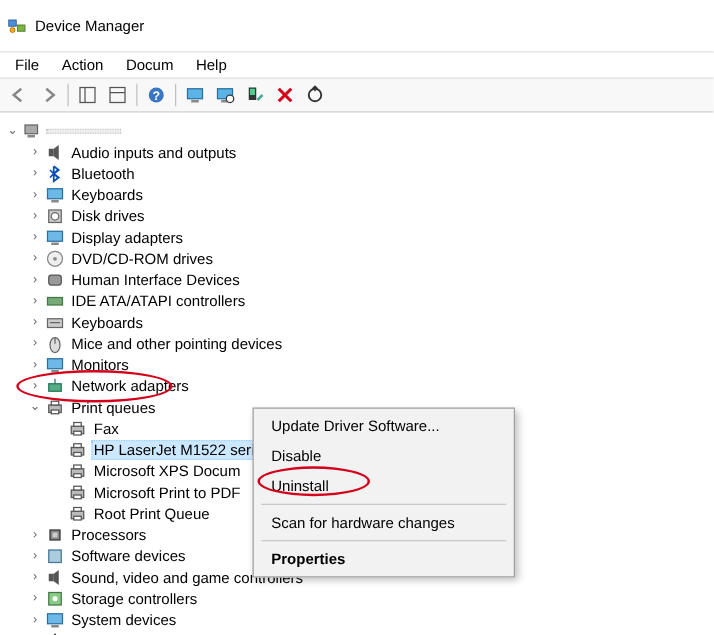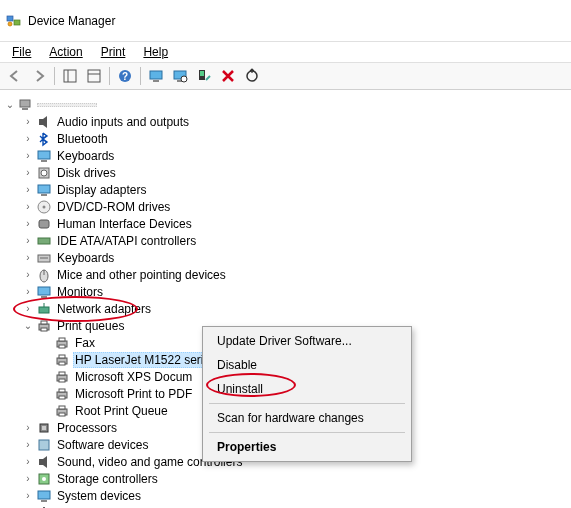--- a/index.html
+++ b/index.html
@@ -28,21 +28,20 @@
     .menubar {
       height: 20px;
       display: flex;
       align-items: center;
       padding: 0 4px;
       gap: 2px;
     }
     .menubar .menu-item {
       padding: 2px 8px;
       cursor: default;
-      text-decoration: underline;
     }
     .toolbar {
       height: 28px;
       display: flex;
       align-items: center;
       padding: 2px 4px;
       gap: 2px;
       border-top: 1px solid #e0e0e0;
       border-bottom: 1px solid #d0d0d0;
       background: #f8f8f8;
@@ -139,21 +138,21 @@
       <rect x="8" y="7" width="6" height="5" fill="#7cb342" stroke="#4a7a23" stroke-width="0.7"></rect>
       <circle cx="4" cy="11" r="2" fill="#f5a623" stroke="#b87400" stroke-width="0.7"></circle>
     </svg>
   </span>
   <span class="title">Device Manager</span>
 </div>
 
 <div class="menubar">
   <div class="menu-item">File</div>
   <div class="menu-item">Action</div>
-  <div class="menu-item">Print</div>
+  <div class="menu-item">Docum</div>
   <div class="menu-item">Help</div>
 </div>
 
 <div class="toolbar">
   <div class="tb-btn">
     <svg width="16" height="16" viewBox="0 0 16 16">
         <path d="M10 3 L4 8 L10 13" fill="none" stroke="#888" stroke-width="2"></path>
       </svg>
   </div>
   <div class="tb-btn">

